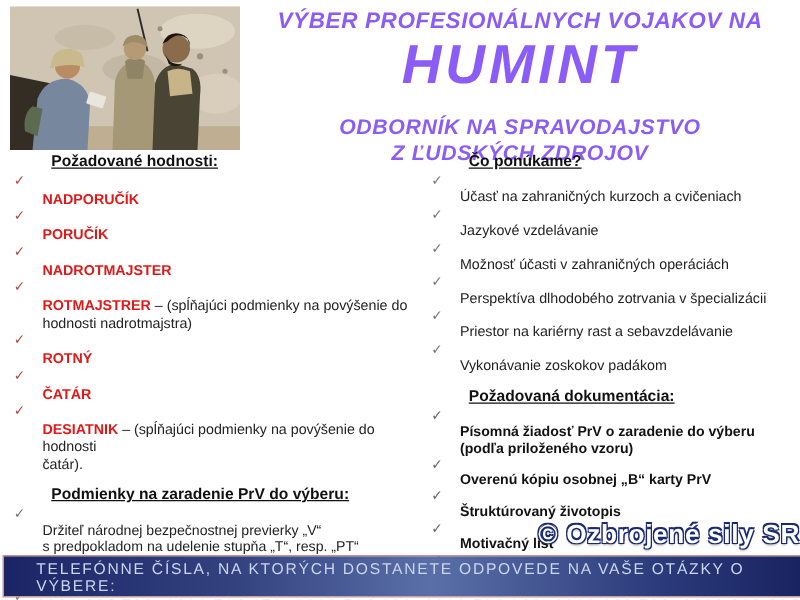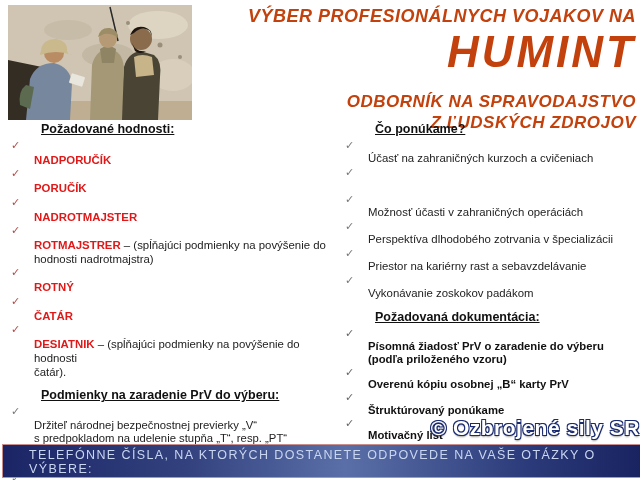--- a/index.html
+++ b/index.html
@@ -4,21 +4,21 @@
 <style>
   html,body{margin:0;padding:0;background:#888;}
   .page{position:relative;width:640px;height:480px;background:#ffffff;overflow:hidden;
         font-family:"Liberation Sans","DejaVu Sans",sans-serif;color:#1a1a1a;}
 
   
   .photo{position:absolute;left:8px;top:5px;width:184px;height:115px;}
   .photo svg{display:block;width:100%;height:100%;}
 
   
-  .title{position:absolute;left:196px;top:6px;width:440px;text-align:right;color:#c2410c;}
+  .title{position:absolute;left:196px;top:6px;width:440px;text-align:center;color:#8b5cf6;}
   .title .t1{font-size:18px;font-weight:bold;font-style:italic;letter-spacing:0.5px;}
   .title .t2{font-size:44px;font-weight:bold;font-style:italic;letter-spacing:3px;line-height:1.05;margin-top:2px;}
   .title .t3,.title .t4{font-size:17px;font-weight:bold;font-style:italic;letter-spacing:0.5px;line-height:1.25;}
   .title .t3{margin-top:16px;}
 
   
   .left-col {position:absolute;left:6px;  top:122px;width:330px;}
   .right-col{position:absolute;left:340px;top:122px;width:298px;}
   .sec-heading{font-size:12.5px;font-weight:bold;text-decoration:underline;color:#111;margin:0 0 3px 0;padding-left:35px;}
 
@@ -156,21 +156,21 @@
 
   <div class="right-col">
     <div class="sec-heading">Čo ponúkame?</div>
     <ul class="chk offer">
 
         <li>
           <span class="check">✓</span><span>Účasť na zahraničných kurzoch a cvičeniach</span>
         </li>
 
         <li>
-          <span class="check">✓</span>
+          <span class="check">✓</span><span>Jazykové vzdelávanie</span>
         </li>
 
         <li>
           <span class="check">✓</span><span>Možnosť účasti v zahraničných operáciách</span>
         </li>
 
         <li>
           <span class="check">✓</span><span>Perspektíva dlhodobého zotrvania v špecializácii</span>
         </li>
 
@@ -189,21 +189,21 @@
         <li>
           <span class="check">✓</span><span>Písomná žiadosť PrV o zaradenie do výberu
 (podľa priloženého vzoru)</span>
         </li>
 
         <li>
           <span class="check">✓</span><span>Overenú kópiu osobnej „B“ karty PrV</span>
         </li>
 
         <li>
-          <span class="check">✓</span><span>Štruktúrovaný ponúkame</span>
+          <span class="check">✓</span><span>Štruktúrovaný životopis</span>
         </li>
 
         <li>
           <span class="check">✓</span><span>Motivačný list</span>
         </li>
 
         <li>
           <span class="check">✓</span><span>Lekárske potvrdenie o zdravotnej klasifikácii</span>
         </li>
 

